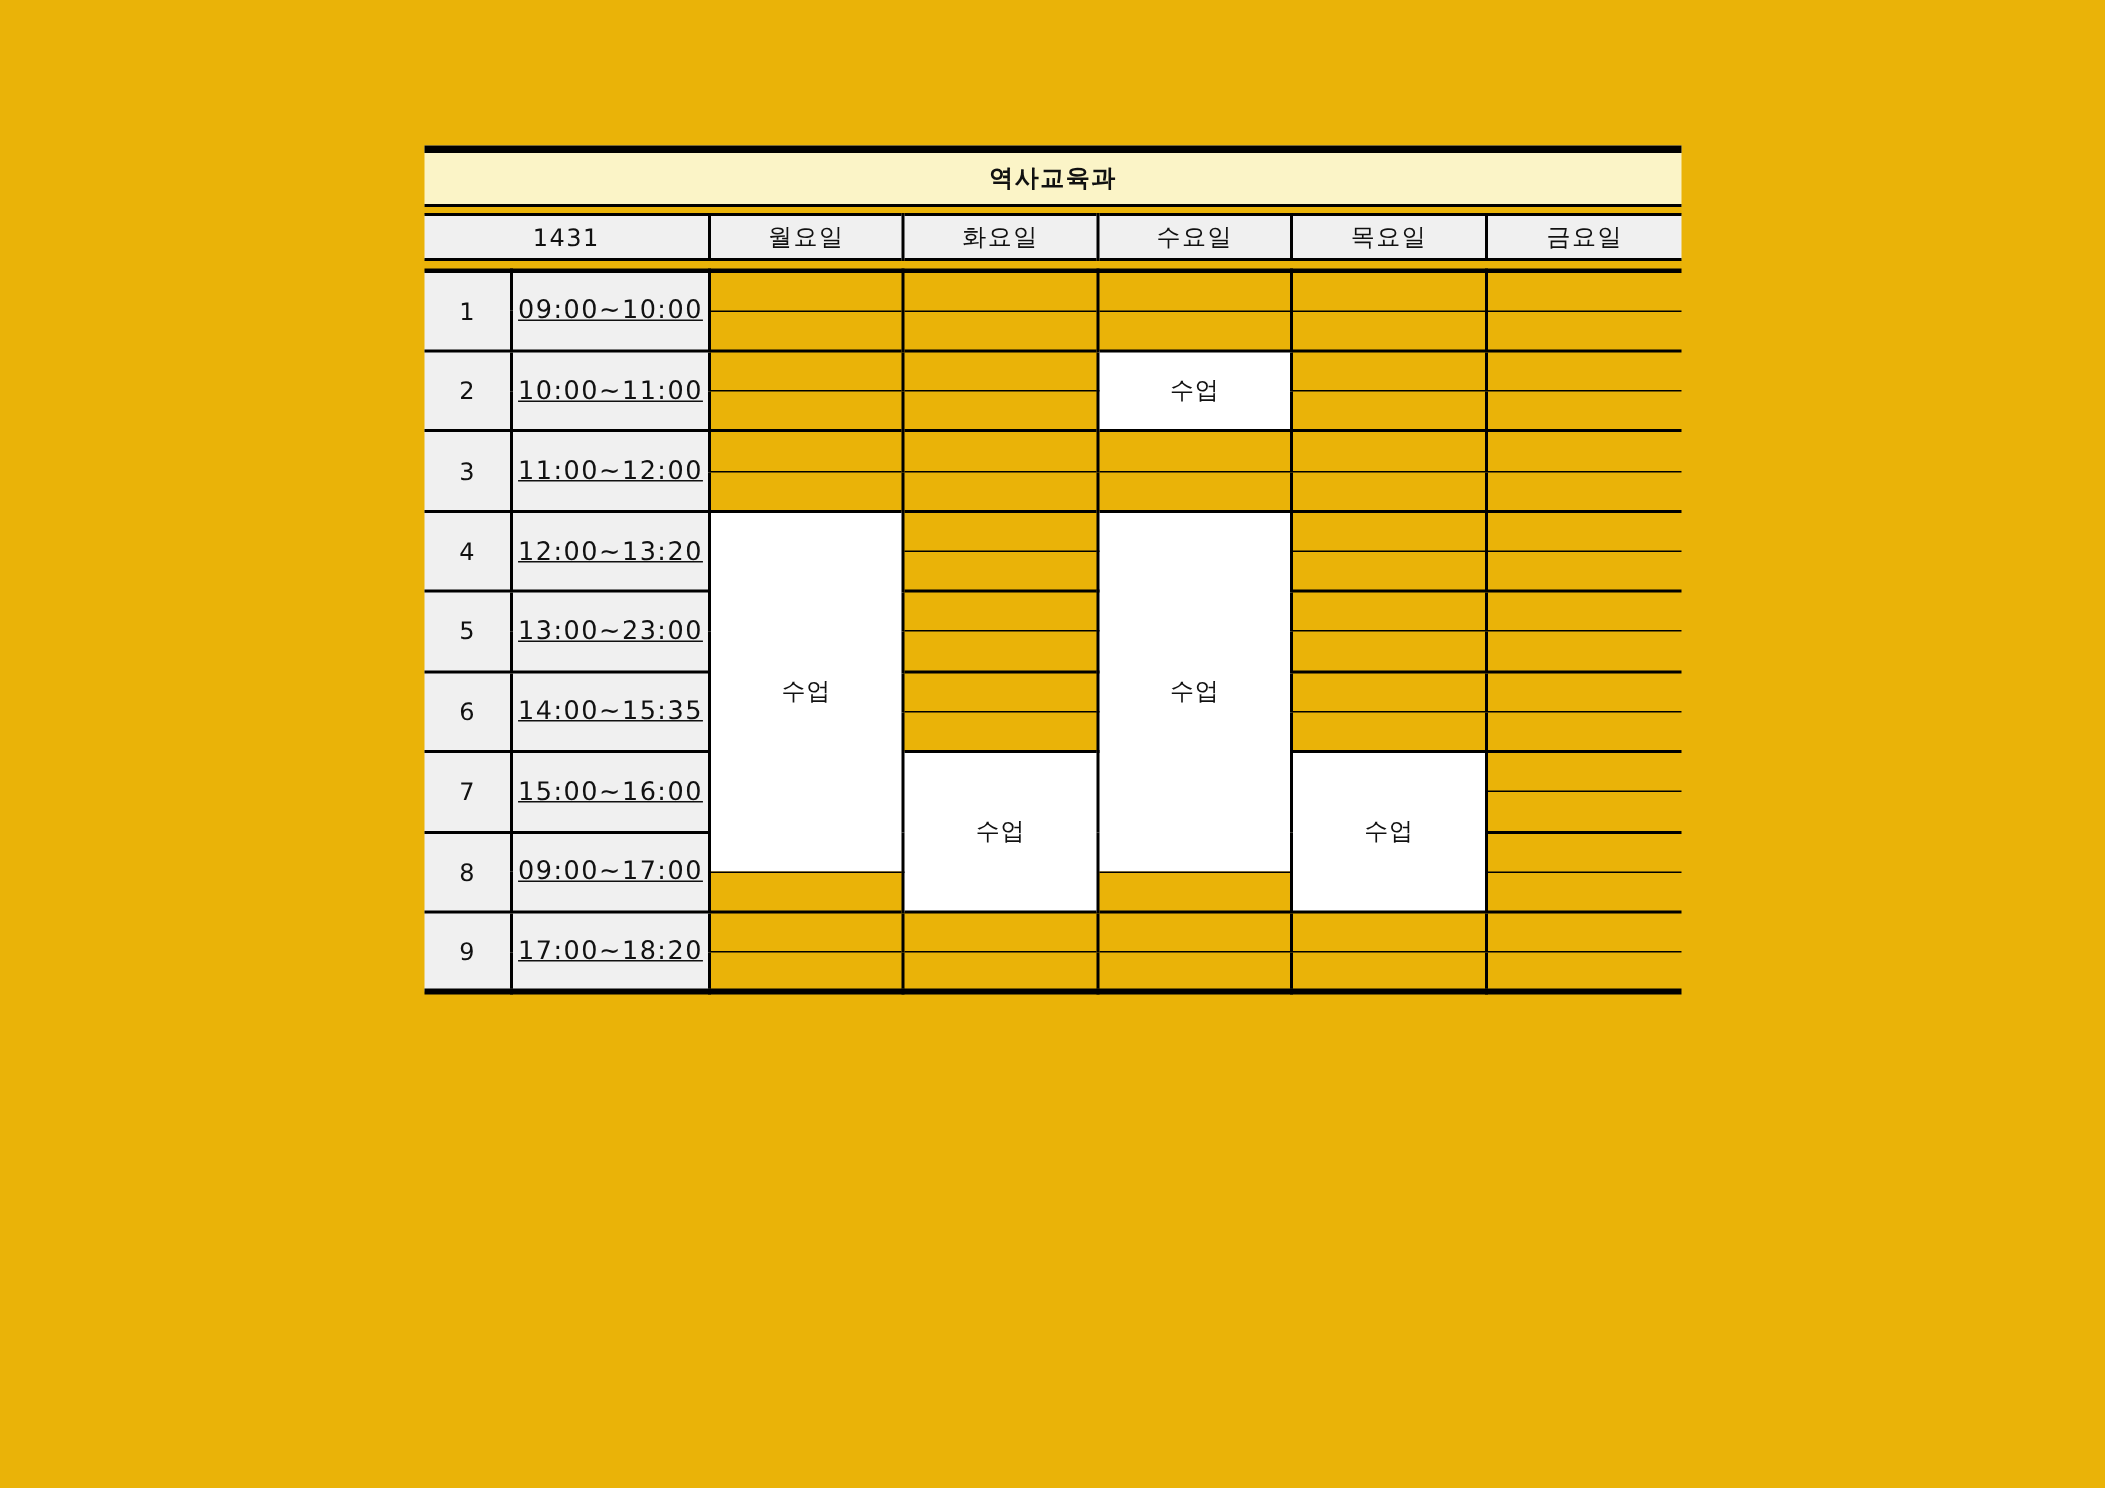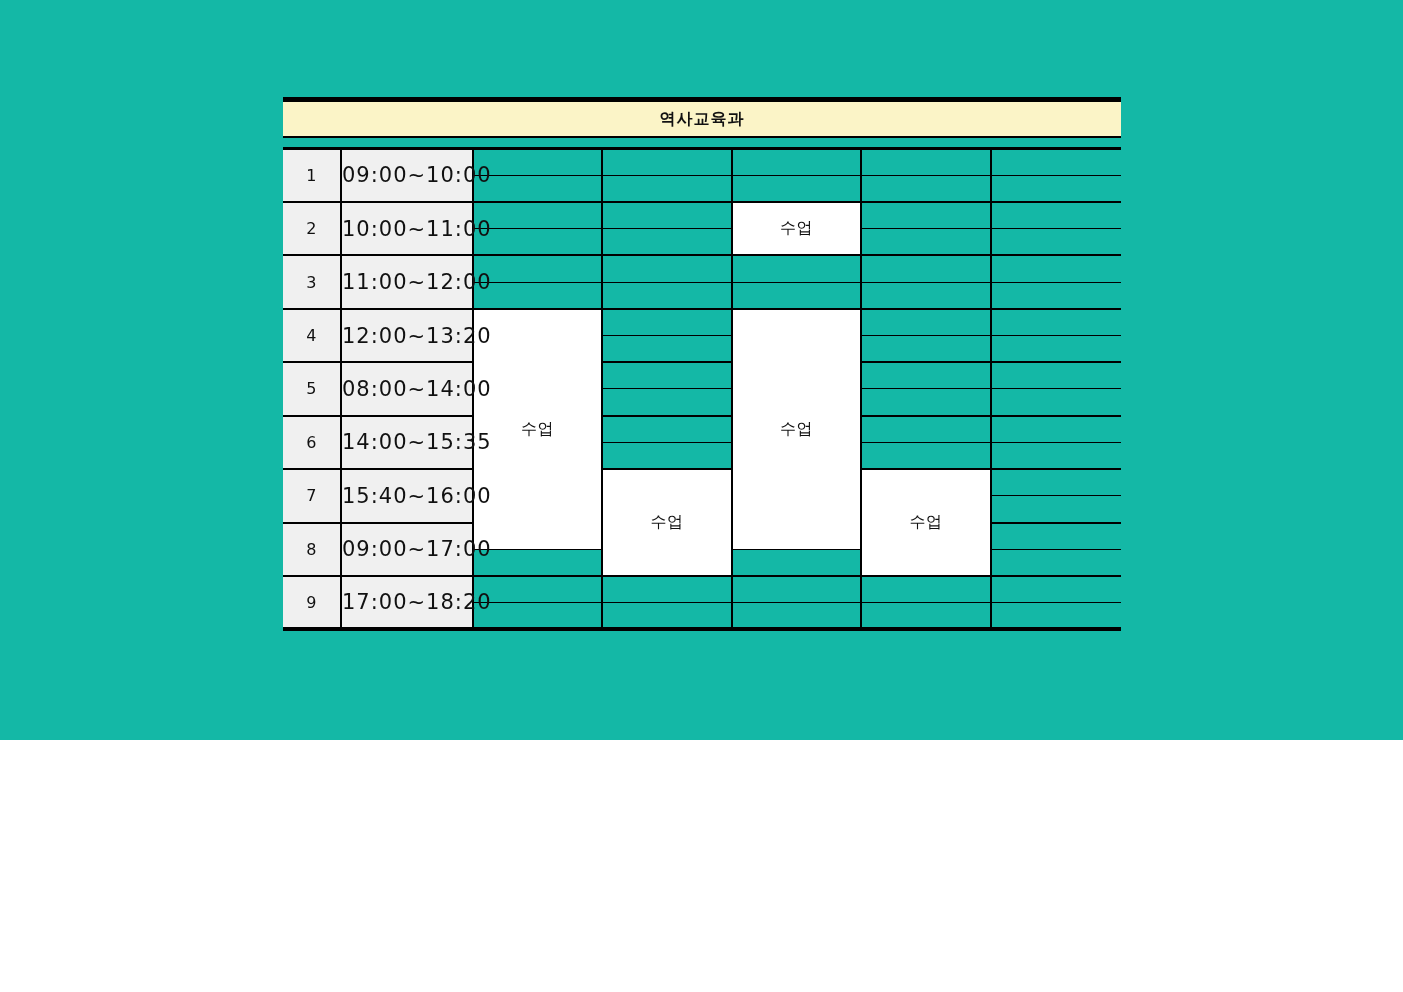--- a/index.html
+++ b/index.html
@@ -1,18 +1,18 @@
 <!DOCTYPE html>
 <html><head>
 <meta charset="utf-8">
 <style>
   * { margin:0; padding:0; box-sizing:border-box; }
   html,body { background:#ffffff; }
   .page {
-    position:relative; width:1403px; height:740px; background:#14b8a6; overflow:hidden;
+    position:relative; width:1403px; height:992px; background:#eab308; overflow:hidden;
     font-family:"DejaVu Sans","Liberation Sans",sans-serif; color:#111; 
   }
   .timetable { position:absolute; left:283px; top:97px; width:838px; }
 
   .title-bar {
     width:838px; height:41px;
     background:var(--title-bg,#FBF4C7);
     border-top:5px solid var(--line,#000);
     border-bottom:2px solid var(--line,#000);
     text-align:center; line-height:33px;
@@ -36,33 +36,53 @@
   table.body tr { height:26.72px; }
   table.body td {
     border-left:2px solid var(--line,#000);
     padding:0; text-align:center; vertical-align:middle;
     font-size:16px; letter-spacing:0.5px;
   }
   table.body td.col-first { border-left:none; }
   table.body td.meta { background:var(--header-bg,#F0F0F0); }
   table.body td.hb2 { border-top:2px solid var(--line,#000); }
   table.body td.hb1 { border-top:1px solid var(--line,#000); }
-  table.body td.time-cell { font-size:21px; letter-spacing:1px; }
+  table.body td.time-cell { font-size:17px; letter-spacing:1px;text-decoration:underline; }
   table.body td.block { background:#fff;margin-top:48px; }
 </style>
 </head>
 <body>
 
 <div class="page" style="--title-bg: #FBF4C7; --header-bg: #F0F0F0; --line: #000000; color: rgb(17, 17, 17);">
   <div class="timetable">
 
     <div class="title-bar">역사교육과</div>
 
     <div class="gap-a"></div>
 
+    <table class="head">
+      <colgroup>
+        <col style="width:190px">
+          <col style="width:129px">
+          <col style="width:130px">
+        <col style="width:129px">
+          <col style="width:130px">
+          <col style="width:130px">
+      </colgroup>
+      <tbody>
+        <tr>
+          <td class="col-first">1431</td>
+          <td>월요일</td>
+          <td>화요일</td>
+          <td>수요일</td>
+          <td>목요일</td>
+          <td>금요일</td>
+        </tr>
+      </tbody>
+    </table>
 
     <div class="gap-b"></div>
 
     <table class="body">
       <colgroup>
         <col style="width:58px">
           <col style="width:132px">
           <col style="width:129px">
           <col style="width:130px">
         <col style="width:129px">
@@ -126,21 +146,21 @@
             <td class="hb2"></td>
             <td class="hb2"></td>
           </tr>
           <tr>
             <td class="hb1"></td>
             <td class="hb1"></td>
             <td class="hb1"></td>
           </tr>
           <tr>
             <td rowspan="2" class="meta col-first hb2">5</td>
-            <td rowspan="2" class="meta time-cell hb2">08:00~14:00</td>
+            <td rowspan="2" class="meta time-cell hb2">13:00~23:00</td>
             <td class="hb2"></td>
             <td class="hb2"></td>
             <td class="hb2"></td>
           </tr>
           <tr>
             <td class="hb1"></td>
             <td class="hb1"></td>
             <td class="hb1"></td>
           </tr>
           <tr>
@@ -150,21 +170,21 @@
             <td class="hb2"></td>
             <td class="hb2"></td>
           </tr>
           <tr>
             <td class="hb1"></td>
             <td class="hb1"></td>
             <td class="hb1"></td>
           </tr>
           <tr>
             <td rowspan="2" class="meta col-first hb2">7</td>
-            <td rowspan="2" class="meta time-cell hb2">15:40~16:00</td>
+            <td rowspan="2" class="meta time-cell hb2">15:00~16:00</td>
             <td rowspan="4" class="block hb2">수업</td>
             <td rowspan="4" class="block hb2">수업</td>
             <td class="hb2"></td>
           </tr>
           <tr>
             <td class="hb1"></td>
           </tr>
           <tr>
             <td rowspan="2" class="meta col-first hb2">8</td>
             <td rowspan="2" class="meta time-cell hb2">09:00~17:00</td>

